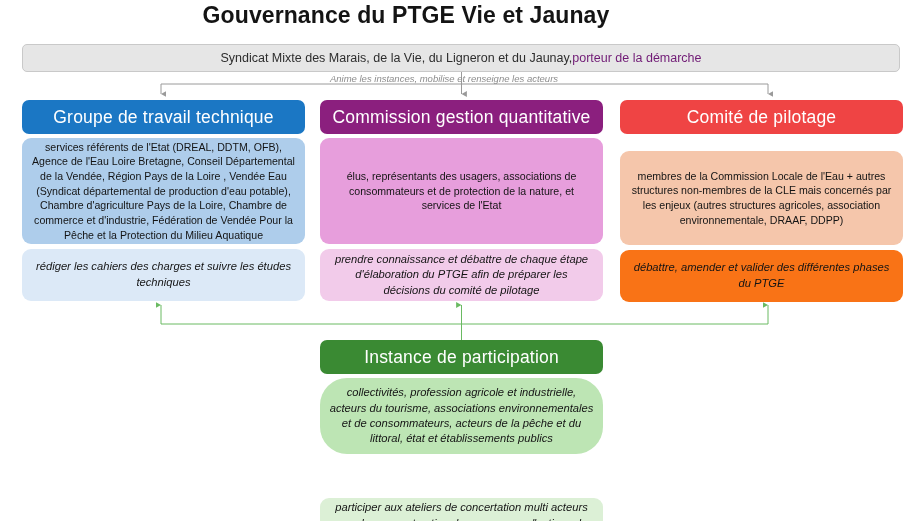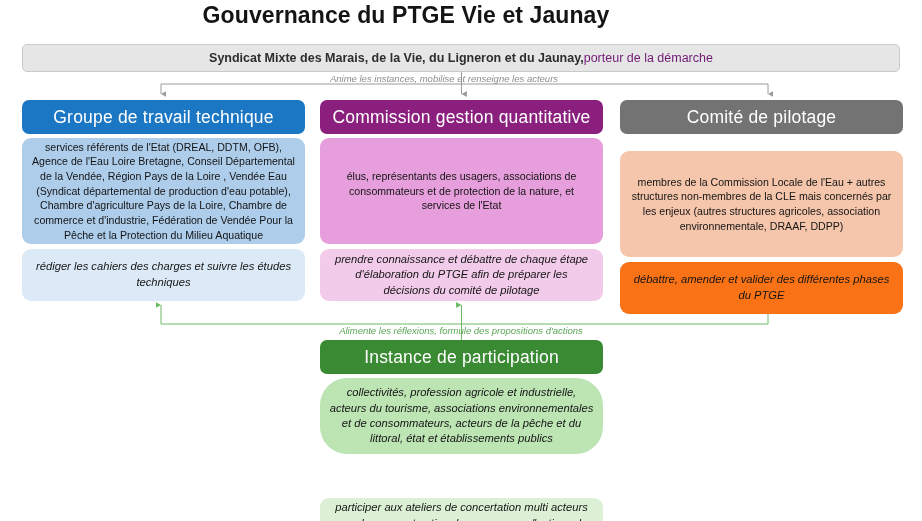--- a/index.html
+++ b/index.html
@@ -45,21 +45,21 @@
     border: 1px solid #c9c9c9;
     border-radius: 5px;
     display: flex;
     align-items: center;
     justify-content: center;
     font-size: 12.5px;
     color: #3a3a3a;
     white-space: nowrap;
   }
   .banner .strong {
-    font-weight: 700;
+    font-weight: 400;
     color: #2d2d2d;
   }
   .banner .reg {
     font-weight: 400;
     color: #701a75;
   }
 
   
   .conn-label-grey {
     position: absolute;
@@ -150,22 +150,22 @@
   .col-1 .chip-header  { background: #1B77C4; }
   .col-1 .box-members  { background: #AECDEB; height: 106px; }
   .col-1 .box-action   { background: #DCE9F7; height: 52px; }
 
   
   .col-2 .chip-header  { background: #8B1F7E; }
   .col-2 .box-members  { background: #E79EDC; height: 106px; }
   .col-2 .box-action   { background: #F2CBEA; height: 52px; }
 
   
-  .col-3 .chip-header  { background: #737373; }
-  .col-3 .box-members  { background: #F5C6AB; height: 106px; margin-top: 17px; }
+  .col-3 .chip-header  { background: #ef4444; }
+  .col-3 .box-members  { background: #F5C6AB; height: 94px; margin-top: 17px; }
   .col-3 .box-action   { background: #f97316; height: 52px; }
 
   
   .col-green .chip-header { background: #3A8A33; }
   .col-green .box-members {
     background: #BDE5B4;
     height: 76px;
     font-size: 11.2px;
     font-style: italic;
     border-radius: 27px;
@@ -205,21 +205,20 @@
     <g stroke="#6aba62" stroke-width="1" fill="none">
       <path d="M461.5,340 L461.5,324"></path>
       <path d="M161,324 L768,324"></path>
       <path d="M161,324 L161,305" marker-end="url(#arrow-up-green)"></path>
       <path d="M461.5,324 L461.5,305" marker-end="url(#arrow-up-green)"></path>
       <path d="M768,324 L768,305" marker-end="url(#arrow-up-green)"></path>
     </g>
   </svg>
 
   <div class="conn-label-grey">Anime les instances, mobilise et renseigne les acteurs</div>
-  <div class="conn-label-green">Alimente les réflexions, formule des propositions d'actions</div>
 
   <div class="column col-2">
     <div class="chip-header">Commission gestion quantitative</div>
     <div class="box-members">élus, représentants des usagers, associations de consommateurs et de protection de la nature, et services de l'Etat</div>
     <div class="box-action">prendre connaissance et débattre de chaque étape d'élaboration du PTGE afin de préparer les décisions du comité de pilotage</div>
   </div>
 
   <div class="column col-1">
     <div class="chip-header">Groupe de travail technique</div>
     <div class="box-members">services référents de l'Etat (DREAL, DDTM, OFB), Agence de l'Eau Loire Bretagne, Conseil Départemental de la Vendée, Région Pays de la Loire , Vendée Eau (Syndicat départemental de production d'eau potable), Chambre d'agriculture Pays de la Loire, Chambre de commerce et d'industrie, Fédération de Vendée Pour la Pêche et la Protection du Milieu Aquatique</div>

